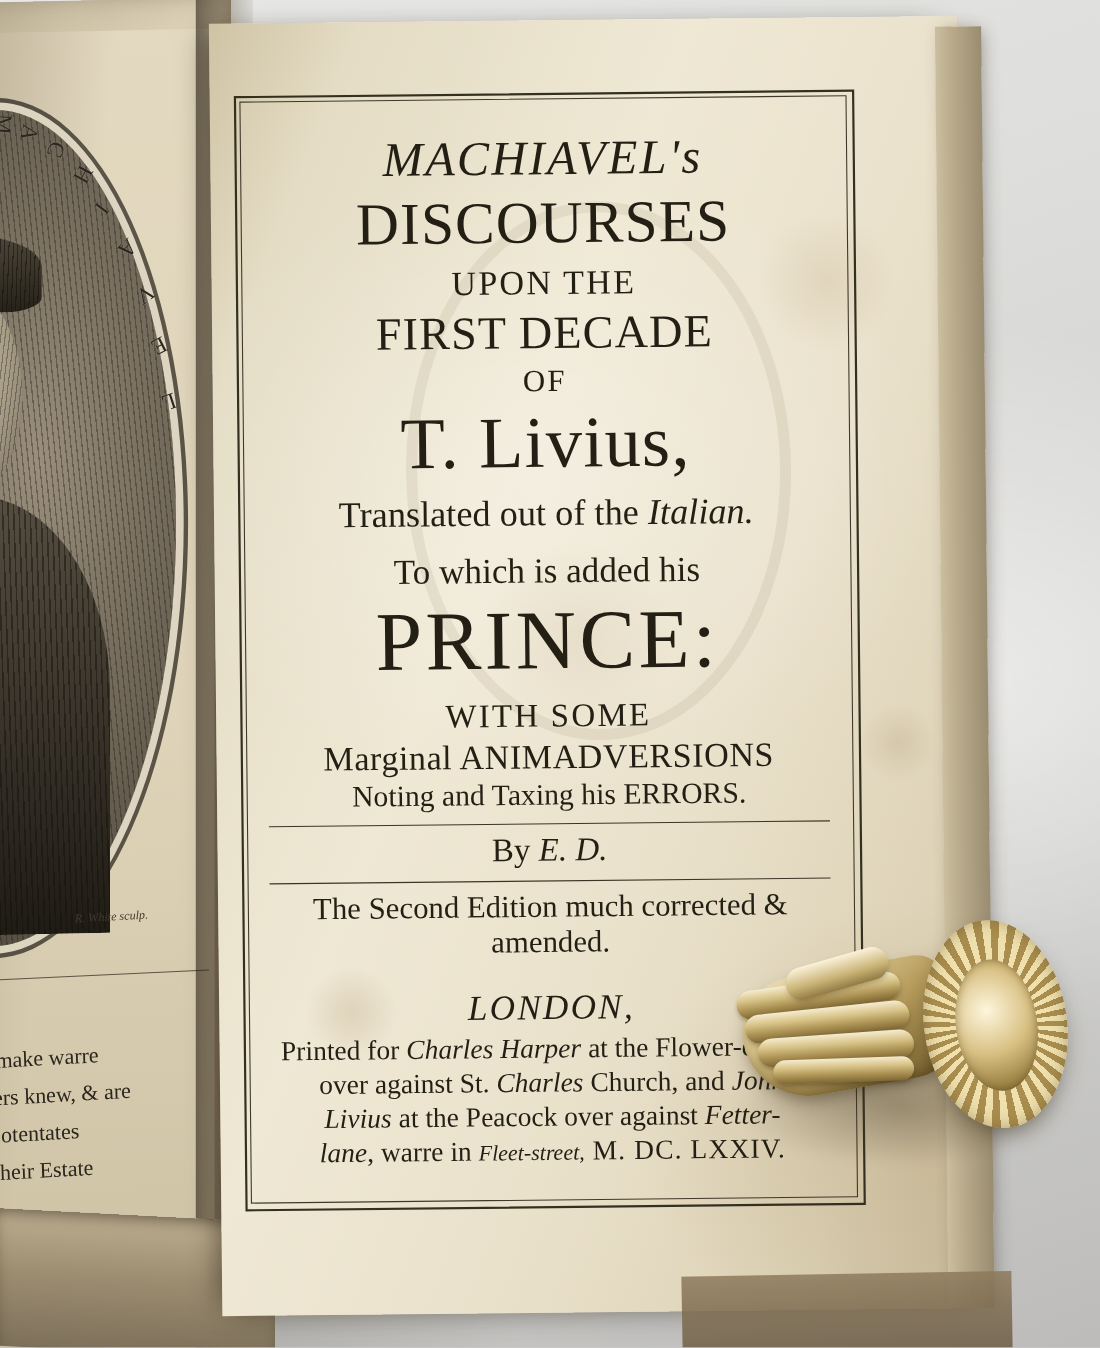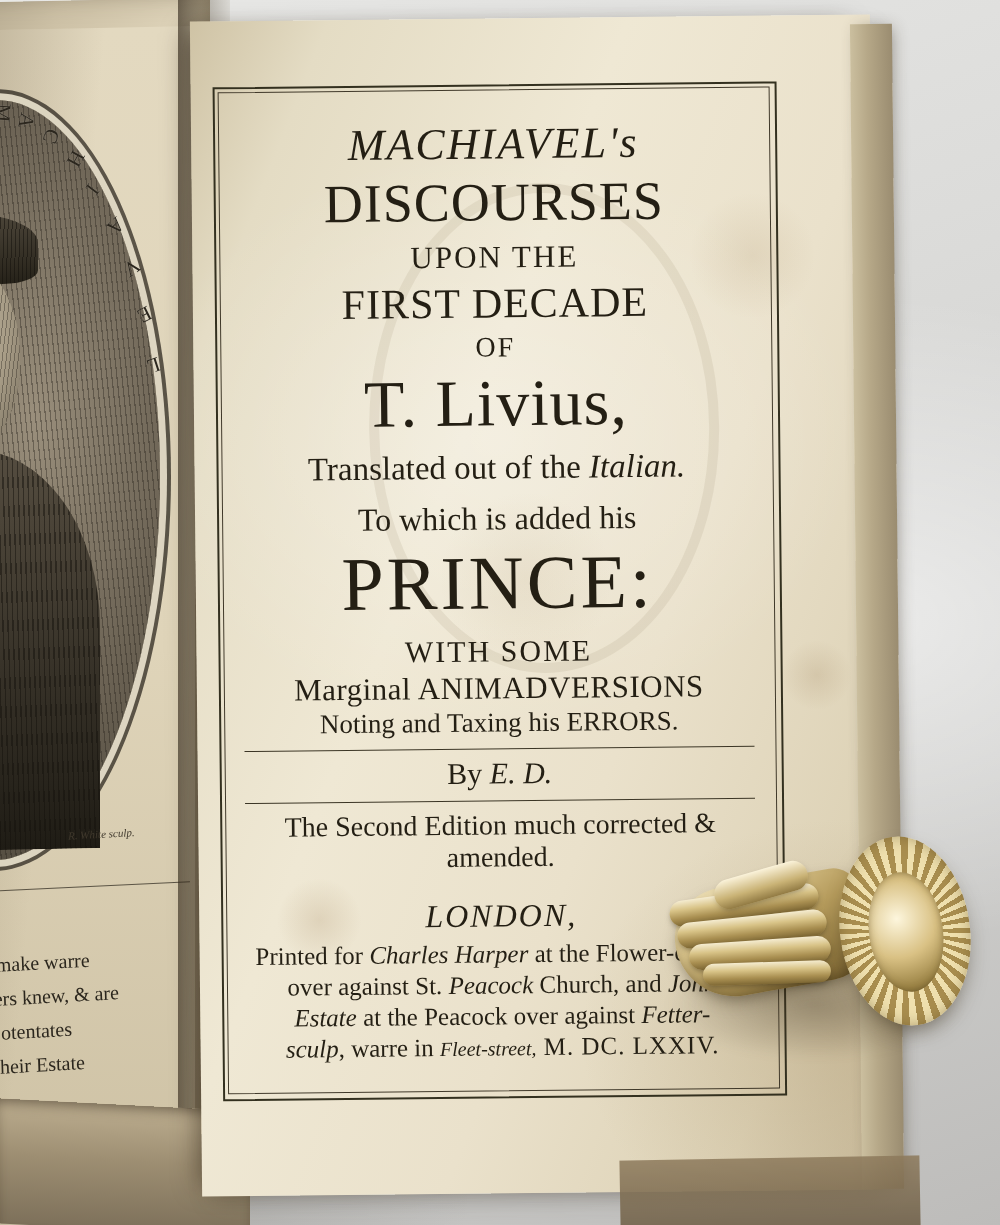--- a/index.html
+++ b/index.html
@@ -432,27 +432,27 @@
       <div class="rule"></div>
 
       <span class="line l-second">The Second Edition much corrected &amp; amended.</span>
       <span class="line l-london">LONDON,</span>
 
       <div class="imprint">
         <div>
           <span>Printed for </span><i>Charles Harper</i><span> at the Flower-de-luce</span>
         </div>
         <div>
-          <span>over against St. </span><i>Peacock</i><span> Church, and </span><i>John</i>
+          <span>over against St. </span><i>Charles</i><span> Church, and </span><i>John</i>
         </div>
         <div>
-          <i>Estate</i><span> at the Peacock over against </span><i>Fetter-</i>
+          <i>Livius</i><span> at the Peacock over against </span><i>Fetter-</i>
         </div>
         <div>
-          <i>sculp</i><span>, warre in </span><i class="small">Fleet-street,</i><span class="date"> M. DC. LXXIV.</span>
+          <i>lane</i><span>, warre in </span><i class="small">Fleet-street,</i><span class="date"> M. DC. LXXIV.</span>
         </div>
       </div>
     </div>
   </div>
 
   <div class="right-edge"></div>
   <div class="board-bottom"></div>
 
   <div class="hand-holder">
     <div class="hand-shadow"></div>

